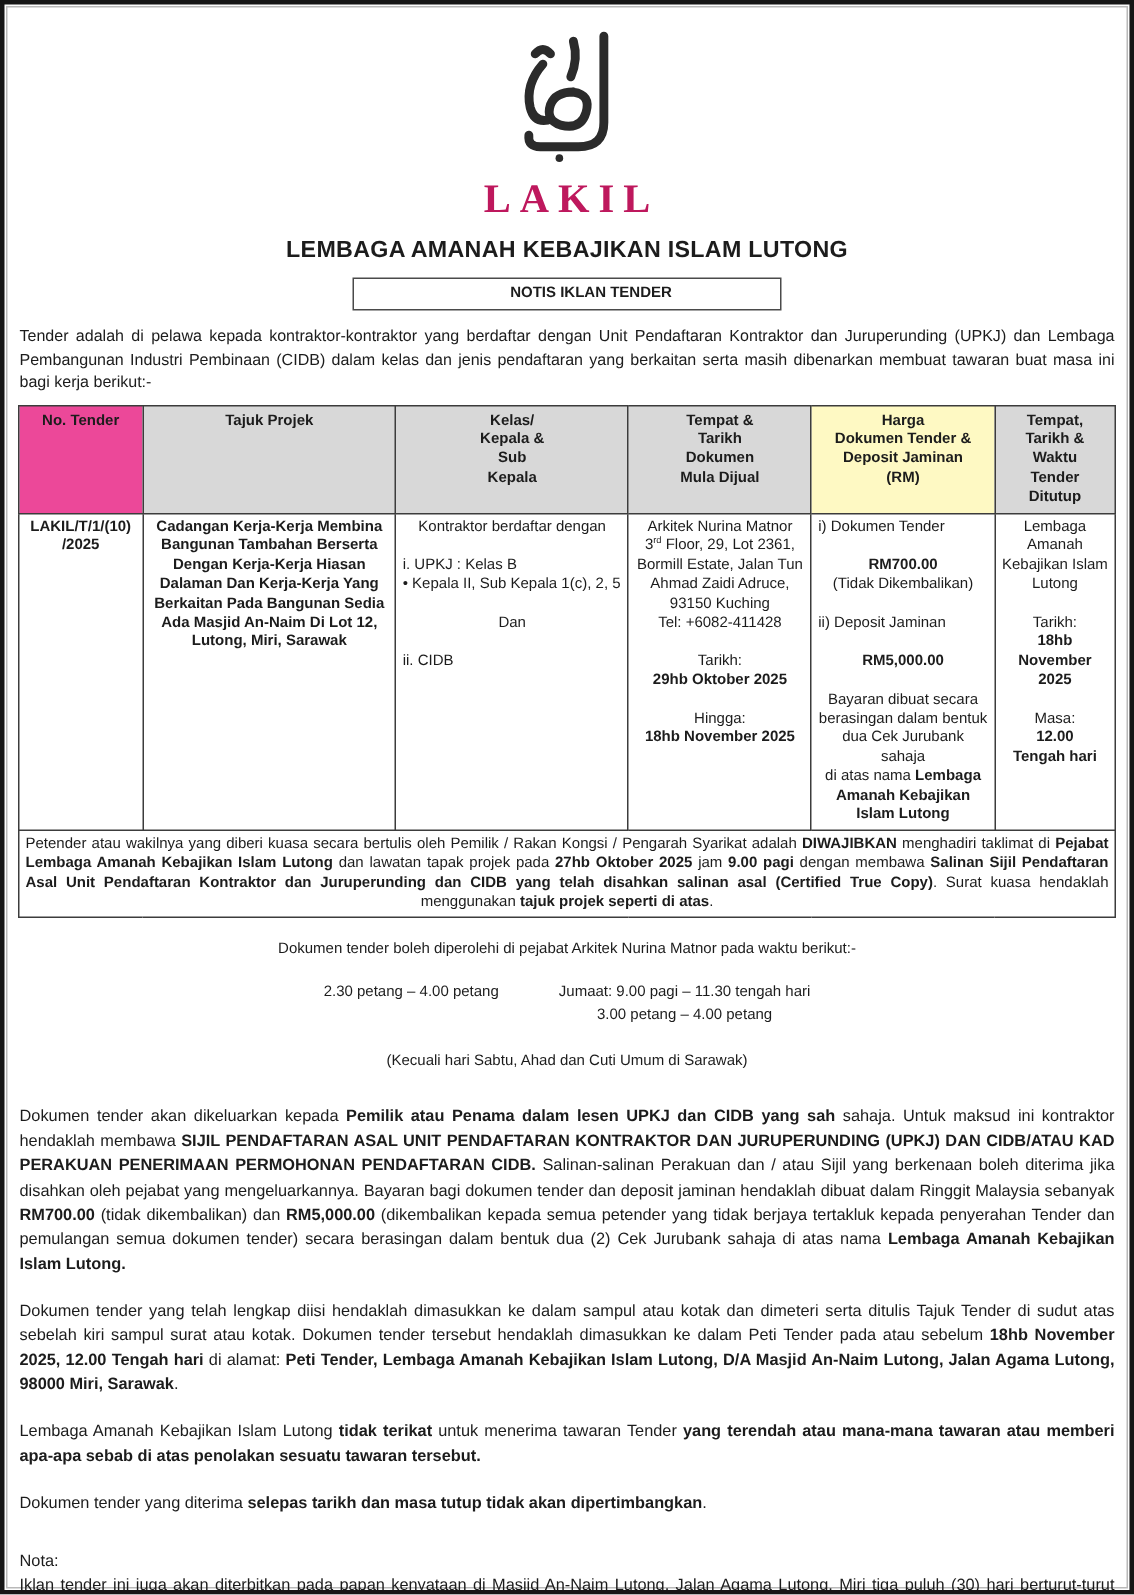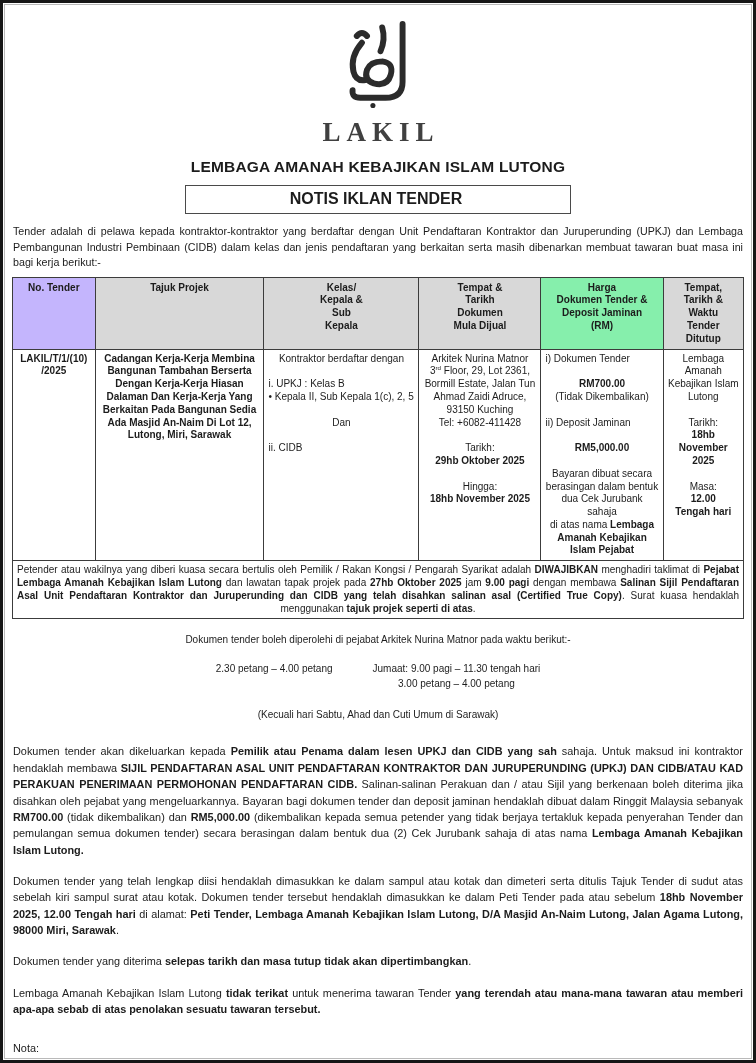--- a/index.html
+++ b/index.html
@@ -22,30 +22,30 @@
   .ac{text-align:center;}
   .al{text-align:left;}
   .ar{text-align:right;padding-right:6px;}
 
   
   .logo-wrap{text-align:center;margin-top:6px;}
   .logo-svg{display:block;margin:0 auto;}
   .logo-text{
     font-family:"Liberation Serif", serif;
     font-weight:bold;font-size:27px;letter-spacing:6px;
-    color:#404040;margin-top:-2px;text-indent:6px;
+    color:#be185d;margin-top:-2px;text-indent:6px;
   }
   .org-title{
     text-align:center;font-size:15.5px;font-weight:bold;
     margin:10px 0 0 0;letter-spacing:0.2px;
   }
   .notice-box-row{text-align:center;margin-top:9px;}
   .notice-box{
     display:inline-block;border:1.5px solid #4a4a4a;
-    padding:4px 108px 5px 104px;font-size:16px;font-weight:bold;
+    padding:4px 72px 5px 104px;font-size:10px;font-weight:bold;
   }
 
   
   .intro{
     font-size:10.7px;line-height:1.45;text-align:justify;
     margin:10px 1px 0 1px;
   }
 
   
   table.tender{
@@ -128,31 +128,31 @@
     <colgroup>
       <col style="width:11.3%">
         <col style="width:23.1%">
         <col style="width:21.2%">
       <col style="width:16.7%">
         <col style="width:16.7%">
         <col style="width:11.0%">
     </colgroup>
     <thead>
       <tr>
-        <th style="background: #c4b5fd;">No. Tender</th>
+        <th style="background: #ec4899;">No. Tender</th>
         <th style="background: rgb(216, 216, 216);">Tajuk Projek</th>
         <th style="background: rgb(216, 216, 216);">Kelas/
 Kepala &amp;
 Sub
 Kepala</th>
         <th style="background: rgb(216, 216, 216);">Tempat &amp;
 Tarikh
 Dokumen
 Mula Dijual</th>
-        <th style="background: #86efac;">Harga
+        <th style="background: #fef9c3;">Harga
 Dokumen Tender &amp;
 Deposit Jaminan
 (RM)</th>
         <th style="background: rgb(216, 216, 216);">Tempat,
 Tarikh &amp;
 Waktu
 Tender
 Ditutup</th>
       </tr>
     </thead>
@@ -193,21 +193,21 @@
             <div class="ln">&nbsp;</div>
             <div class="ln al"><span>ii) Deposit Jaminan</span></div>
             <div class="ln">&nbsp;</div>
             <div class="ln"><span class="b">RM5,000.00</span></div>
             <div class="ln">&nbsp;</div>
             <div class="ln"><span>Bayaran dibuat secara</span></div>
             <div class="ln"><span>berasingan dalam bentuk</span></div>
             <div class="ln"><span>dua Cek Jurubank sahaja</span></div>
             <div class="ln"><span>di atas nama </span><span class="b">Lembaga</span></div>
             <div class="ln"><span class="b">Amanah Kebajikan</span></div>
-            <div class="ln"><span class="b">Islam Pejabat</span></div>
+            <div class="ln"><span class="b">Islam Lutong</span></div>
           </td>
         <td class="c-tutup">
             <div class="ln"><span>Lembaga</span></div>
             <div class="ln"><span>Amanah</span></div>
             <div class="ln"><span>Kebajikan Islam</span></div>
             <div class="ln"><span>Lutong</span></div>
             <div class="ln">&nbsp;</div>
             <div class="ln"><span>Tarikh:</span></div>
             <div class="ln"><span class="b">18hb</span></div>
             <div class="ln"><span class="b">November</span></div>
@@ -233,21 +233,21 @@
       <div class="hcol">
           <div class="ln"><span>Jumaat: 9.00 pagi – 11.30 tengah hari</span></div>
           <div class="ln ac"><span>3.00 petang – 4.00 petang</span></div>
         </div>
     </div>
     <p class="exception">(Kecuali hari Sabtu, Ahad dan Cuti Umum di Sarawak)</p>
   </section>
 
   <p class="para first"><span>Dokumen tender akan dikeluarkan kepada </span><span class="b">Pemilik atau Penama dalam lesen UPKJ dan CIDB yang sah</span><span> sahaja. Untuk maksud ini kontraktor hendaklah membawa </span><span class="b">SIJIL PENDAFTARAN ASAL UNIT PENDAFTARAN KONTRAKTOR DAN JURUPERUNDING (UPKJ) DAN CIDB/ATAU KAD PERAKUAN PENERIMAAN PERMOHONAN PENDAFTARAN CIDB.</span><span> Salinan-salinan Perakuan dan / atau Sijil yang berkenaan boleh diterima jika disahkan oleh pejabat yang mengeluarkannya. Bayaran bagi dokumen tender dan deposit jaminan hendaklah dibuat dalam Ringgit Malaysia sebanyak </span><span class="b">RM700.00</span><span> (tidak dikembalikan) dan </span><span class="b">RM5,000.00</span><span> (dikembalikan kepada semua petender yang tidak berjaya tertakluk kepada penyerahan Tender dan pemulangan semua dokumen tender) secara berasingan dalam bentuk dua (2) Cek Jurubank sahaja di atas nama </span><span class="b">Lembaga Amanah Kebajikan Islam Lutong.</span></p>
   <p class="para"><span>Dokumen tender yang telah lengkap diisi hendaklah dimasukkan ke dalam sampul atau kotak dan dimeteri serta ditulis Tajuk Tender di sudut atas sebelah kiri sampul surat atau kotak. Dokumen tender tersebut hendaklah dimasukkan ke dalam Peti Tender pada atau sebelum </span><span class="b">18hb November 2025, 12.00 Tengah hari</span><span> di alamat: </span><span class="b">Peti Tender, Lembaga Amanah Kebajikan Islam Lutong, D/A Masjid An-Naim Lutong, Jalan Agama Lutong, 98000 Miri, Sarawak</span><span>.</span></p>
+  <p class="para"><span>Lembaga Amanah Kebajikan Islam Lutong </span><span class="b">tidak terikat</span><span> untuk menerima tawaran Tender </span><span class="b">yang terendah atau mana-mana tawaran atau memberi apa-apa sebab di atas penolakan sesuatu tawaran tersebut.</span></p>
   <p class="para"><span>Dokumen tender yang diterima </span><span class="b">selepas tarikh dan masa tutup tidak akan dipertimbangkan</span><span>.</span></p>
-  <p class="para"><span>Lembaga Amanah Kebajikan Islam Lutong </span><span class="b">tidak terikat</span><span> untuk menerima tawaran Tender </span><span class="b">yang terendah atau mana-mana tawaran atau memberi apa-apa sebab di atas penolakan sesuatu tawaran tersebut.</span></p>
 
   <div class="nota">
     <div class="nota-label">Nota:</div>
     <p class="nota-text">Iklan tender ini juga akan diterbitkan pada papan kenyataan di Masjid An-Naim Lutong, Jalan Agama Lutong, Miri tiga puluh (30) hari berturut-turut sepanjang tempoh tender.</p>
   </div>
 
 </div>
 
 </body></html>

